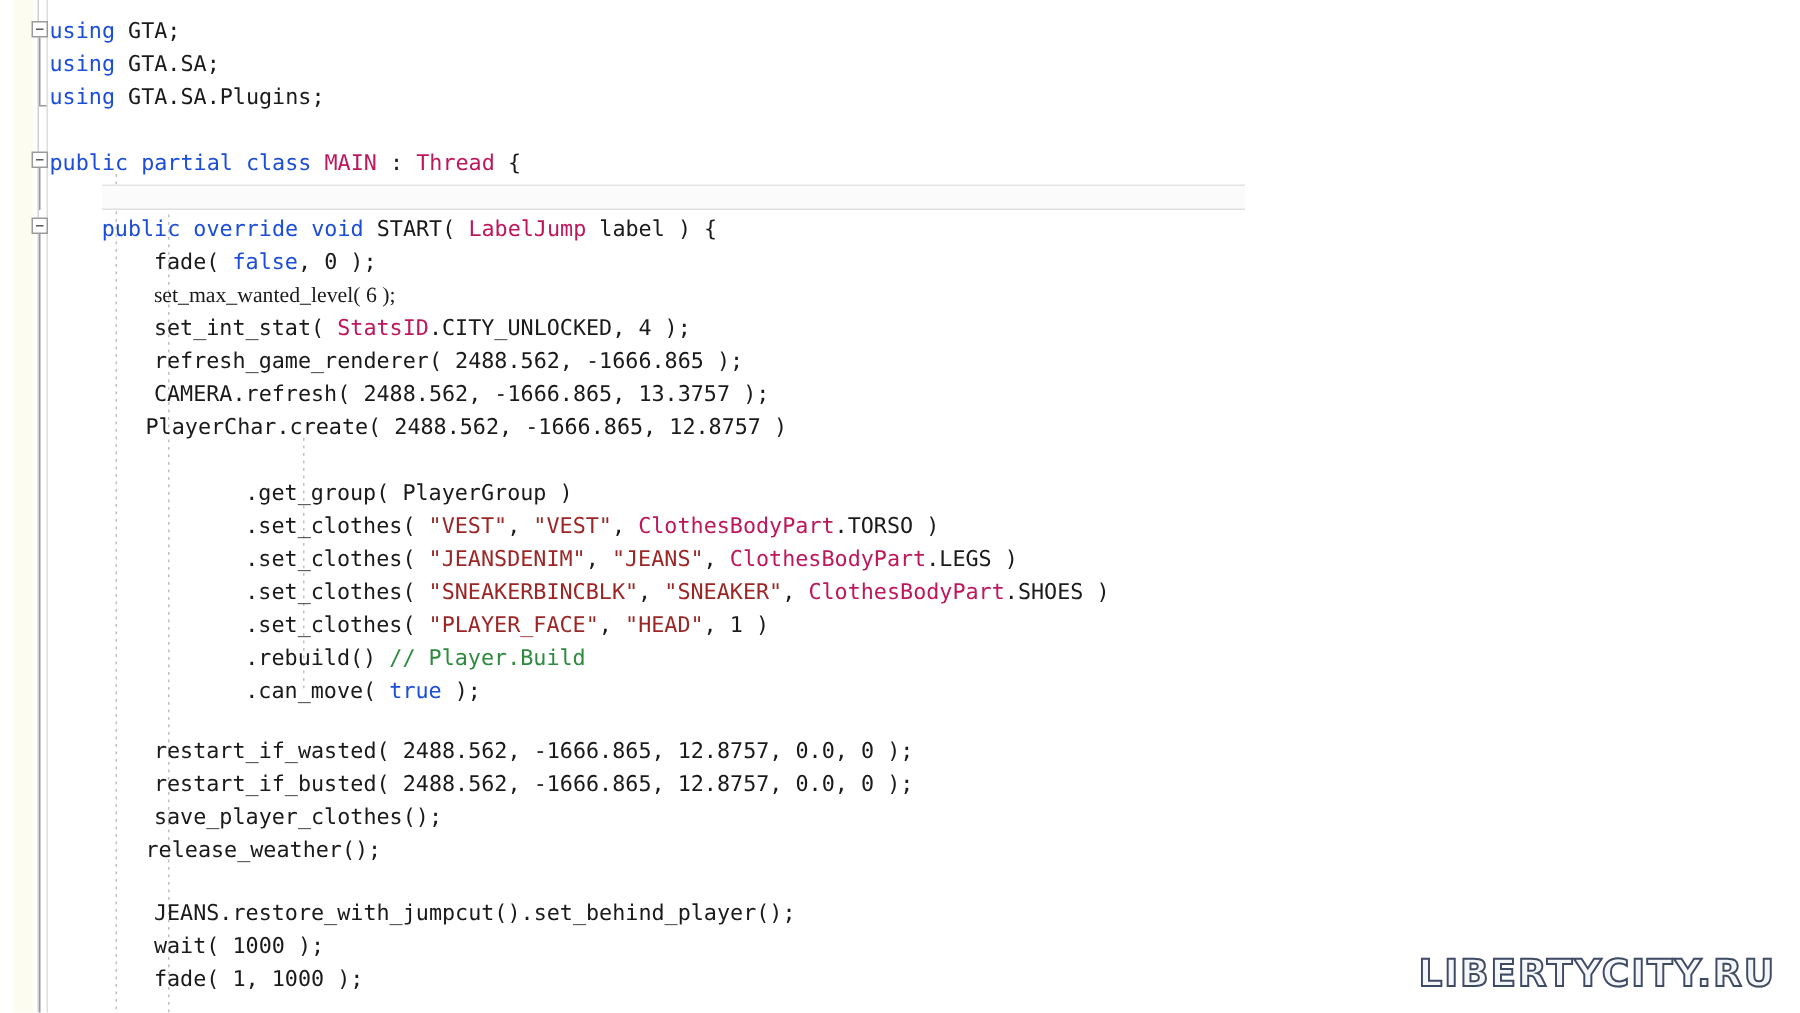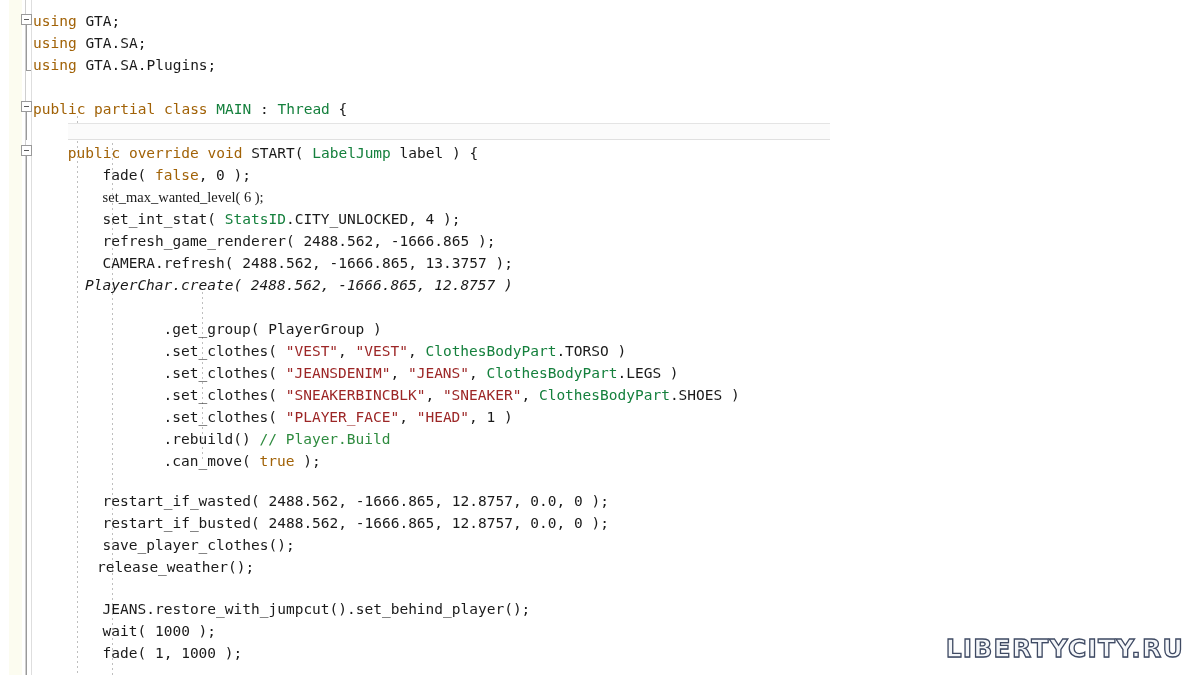--- a/index.html
+++ b/index.html
@@ -109,22 +109,22 @@
     left: 33px;
     height: 22px;
     line-height: 22px;
     font-size: 14.5px;
     letter-spacing: 0px;
     white-space: pre;
     color: #1a1a1a;
   }
 
   
-  .kw   { color: #a16207; }   
-  .typ  { color: #15803d; text-align: right; }   
+  .kw   { color: #1d4ed8; }   
+  .typ  { color: #be185d; text-align: right; }   
   .str  { color: #9c2626; }   
   .cmt  { color: #2e8b3f; }   
   .pln  { color: #1a1a1a; }   
 
   
   .watermark {
     position: absolute;
     right: 16px;
     bottom: 12px;
     font-family: "DejaVu Sans", "Liberation Sans", sans-serif;
@@ -168,21 +168,21 @@
       <div class="line" style="top: 10px; left: 33px;"><span class="kw">using</span><span class="pln"> GTA;</span></div>
       <div class="line" style="top: 32px; left: 33px;"><span class="kw">using</span><span class="pln"> GTA.SA;</span></div>
       <div class="line" style="top: 54px; left: 33px; text-align: center;"><span class="kw">using</span><span class="pln"> GTA.SA.Plugins;</span></div>
       <div class="line" style="top: 98px; left: 33px;"><span class="kw">public partial class</span><span class="pln"> </span><span class="typ">MAIN</span><span class="pln"> : </span><span class="typ">Thread</span><span class="pln"> {</span></div>
       <div class="line" style="top: 142px; left: 67.8px;"><span class="kw">public override void</span><span class="pln"> START( </span><span class="typ">LabelJump</span><span class="pln"> label ) {</span></div>
       <div class="line" style="top: 164px; left: 102.6px;"><span class="pln">fade( </span><span class="kw">false</span><span class="pln">, 0 );</span></div>
       <div class="line" style="top: 186px; left: 102.6px; font-family: Liberation Serif, serif;"><span class="pln">set_max_wanted_level( 6 );</span></div>
       <div class="line" style="top: 208px; left: 102.6px;"><span class="pln">set_int_stat( </span><span class="typ">StatsID</span><span class="pln">.CITY_UNLOCKED, 4 );</span></div>
       <div class="line" style="top: 230px; left: 102.6px;"><span class="pln">refresh_game_renderer( 2488.562, -1666.865 );</span></div>
       <div class="line" style="top: 252px; left: 102.6px;"><span class="pln">CAMERA.refresh( 2488.562, -1666.865, 13.3757 );</span></div>
-      <div class="line" style="top: 274px; left: 85px; font-style: italic;"><span class="pln">PlayerChar.create( 2488.562, -1666.865, 12.8757 )</span></div>
+      <div class="line" style="top: 274px; left: 97px;"><span class="pln">PlayerChar.create( 2488.562, -1666.865, 12.8757 )</span></div>
       <div class="line" style="top: 318px; left: 163.5px;"><span class="pln">.get_group( PlayerGroup )</span></div>
       <div class="line" style="top: 340px; left: 163.5px;"><span class="pln">.set_clothes( </span><span class="str">"VEST"</span><span class="pln">, </span><span class="str">"VEST"</span><span class="pln">, </span><span class="typ">ClothesBodyPart</span><span class="pln">.TORSO )</span></div>
       <div class="line" style="top: 362px; left: 163.5px;"><span class="pln">.set_clothes( </span><span class="str">"JEANSDENIM"</span><span class="pln">, </span><span class="str">"JEANS"</span><span class="pln">, </span><span class="typ">ClothesBodyPart</span><span class="pln">.LEGS )</span></div>
       <div class="line" style="top: 384px; left: 163.5px;"><span class="pln">.set_clothes( </span><span class="str">"SNEAKERBINCBLK"</span><span class="pln">, </span><span class="str">"SNEAKER"</span><span class="pln">, </span><span class="typ">ClothesBodyPart</span><span class="pln">.SHOES )</span></div>
       <div class="line" style="top: 406px; left: 163.5px;"><span class="pln">.set_clothes( </span><span class="str">"PLAYER_FACE"</span><span class="pln">, </span><span class="str">"HEAD"</span><span class="pln">, 1 )</span></div>
       <div class="line" style="top: 428px; left: 163.5px;"><span class="pln">.rebuild() </span><span class="cmt">// Player.Build</span></div>
       <div class="line" style="top: 450px; left: 163.5px;"><span class="pln">.can_move( </span><span class="kw">true</span><span class="pln"> );</span></div>
       <div class="line" style="top: 490px; left: 102.6px;"><span class="pln">restart_if_wasted( 2488.562, -1666.865, 12.8757, 0.0, 0 );</span></div>
       <div class="line" style="top: 512px; left: 102.6px;"><span class="pln">restart_if_busted( 2488.562, -1666.865, 12.8757, 0.0, 0 );</span></div>
       <div class="line" style="top: 534px; left: 102.6px;"><span class="pln">save_player_clothes();</span></div>

